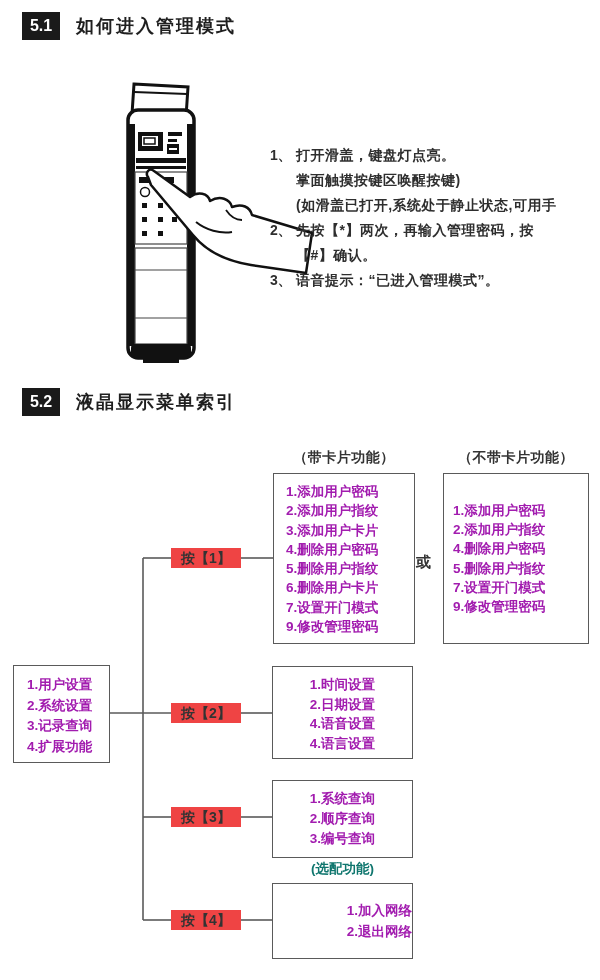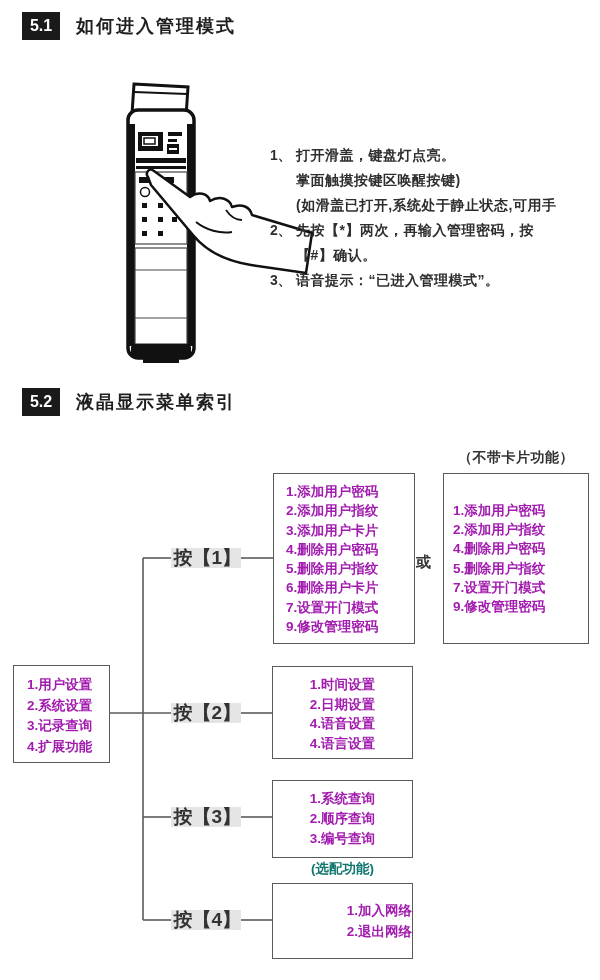--- a/index.html
+++ b/index.html
@@ -50,23 +50,23 @@
   .card-box{left:273px;top:473px;width:142px;height:171px;padding:8px 0 0 12px;line-height:19.3px;}
   .nocard-box{left:443px;top:473px;width:146px;height:171px;display:flex;flex-direction:column;justify-content:center;padding-left:9px;line-height:19.3px;}
   .menu2-box{left:272px;top:666px;width:141px;height:93px;padding-top:8px;text-align:center;line-height:19.5px;}
   .menu3-box{left:272px;top:780px;width:141px;height:78px;padding-top:8px;text-align:center;line-height:20px;}
   .menu4-box{left:272px;top:883px;width:141px;height:76px;display:flex;flex-direction:column;justify-content:center;text-align:right;line-height:21px;}
   .col-header{
     position:absolute;z-index:1;text-align:center;
     font-size:14px;font-weight:600;color:#333;letter-spacing:0.5px;
   }
   .press-label{
-    position:absolute;z-index:1;width:70px;text-align:right;
-    background:#e5e5e5;
-    font-size:19px;font-weight:600;color:#333;line-height:20px;
+    position:absolute;z-index:1;width:70px;text-align:center;
+    background:#ef4444;
+    font-size:14px;font-weight:600;color:#333;line-height:20px;
   }
   .or-label{
     position:absolute;left:416px;top:553px;z-index:1;
     font-size:15px;font-weight:700;color:#333;
   }
   .optional-label{
     position:absolute;left:272px;top:860px;width:141px;z-index:1;
     text-align:center;font-size:13.5px;font-weight:600;color:#0f766e;
   }
   .device{position:absolute;left:98px;top:80px;z-index:0;}
@@ -175,20 +175,21 @@
         <path d="M241,558 H273"></path>
       <path d="M110,713 H171"></path>
         <path d="M241,713 H272"></path>
       <path d="M143,817 H171"></path>
         <path d="M241,817 H272"></path>
       <path d="M143,920 H171"></path>
         <path d="M241,920 H272"></path>
     </g>
   </svg>
 
+  <div class="col-header" style="left:268px;top:449px;width:152px;">（带卡片功能）</div>
   <div class="col-header" style="left:434px;top:449px;width:164px;">（不带卡片功能）</div>
 
   <div class="press-label" style="left:171px;top:548px;">按【1】</div>
   <div class="press-label" style="left:171px;top:703px;">按【2】</div>
   <div class="press-label" style="left:171px;top:807px;">按【3】</div>
   <div class="press-label" style="left:171px;top:910px;">按【4】</div>
 
   <div class="fc-box main-box">
     <div class="menu-item">1.用户设置</div>
     <div class="menu-item">2.系统设置</div>

